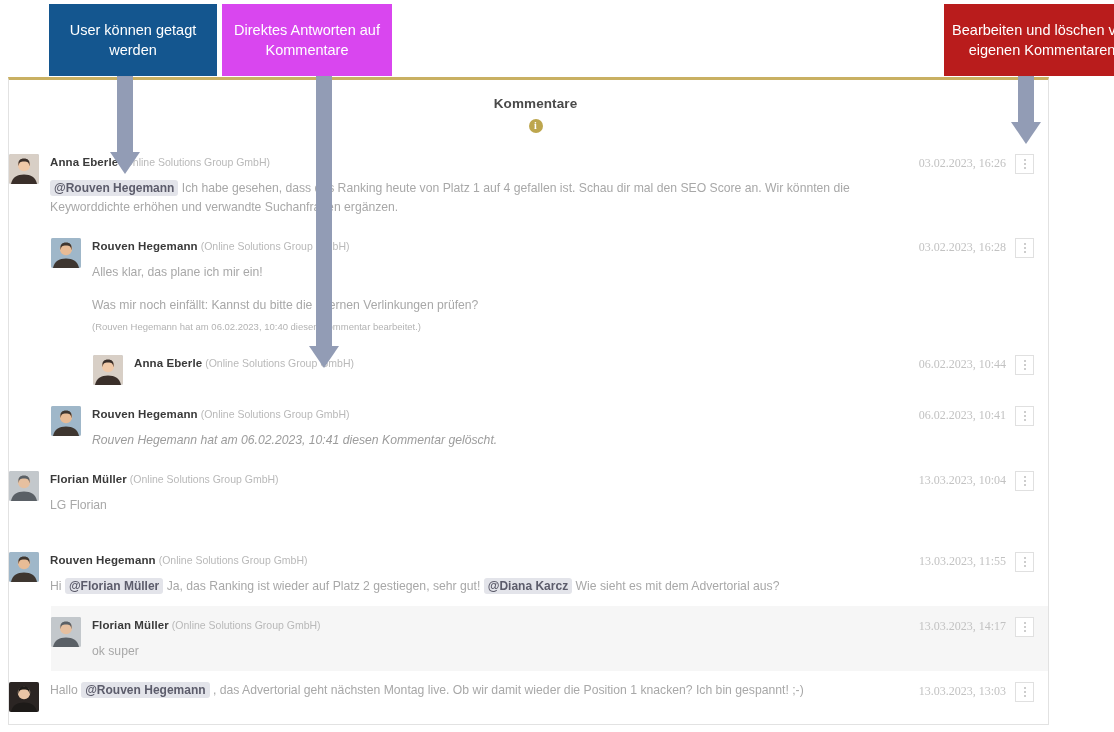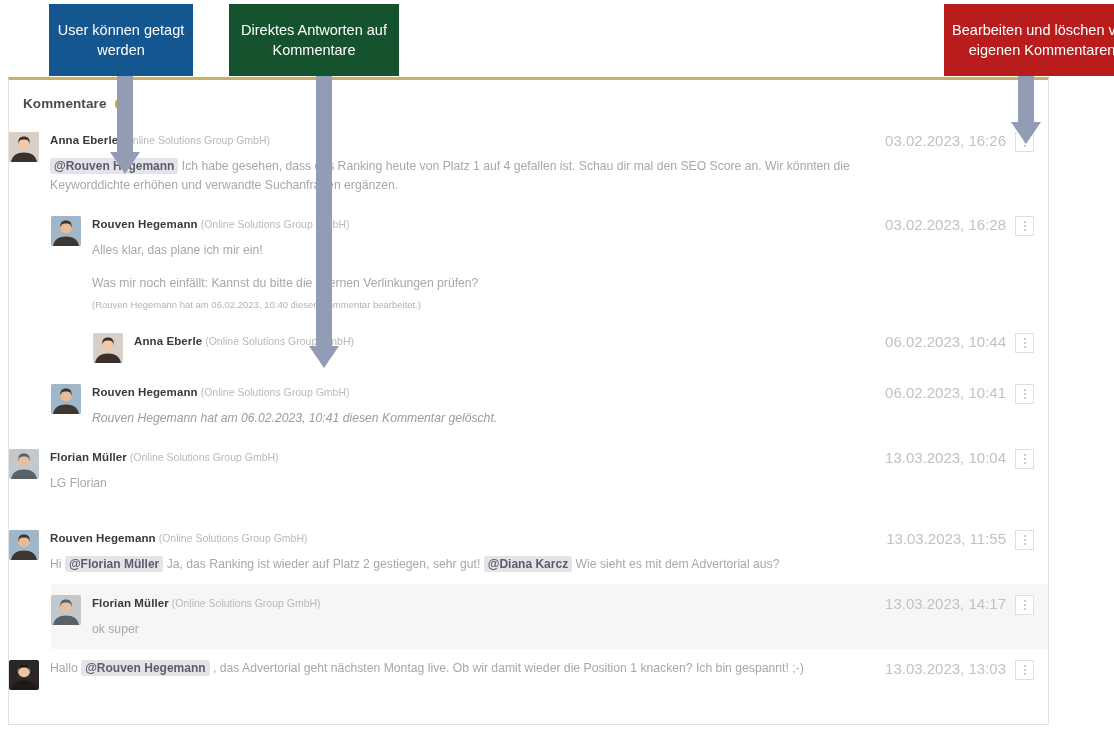--- a/index.html
+++ b/index.html
@@ -38,20 +38,21 @@
     background: #ffffff;
     border: 1px solid #e2e2e2;
     border-top: 3px solid #c9b062;
     z-index: 10;
   }
   .panel-head {
     display: flex;
     align-items: center;
     gap: 8px;
     padding: 16px 0 10px 14px;
+    flex-direction: column;
   }
   .panel-title {
     font-size: 13.5px;
     color: #4a4a4a;
     font-weight: 600;
     letter-spacing: .1px;
   }
   .info-icon {
     width: 14px; height: 14px;
     border-radius: 50%;
@@ -123,24 +124,25 @@
 
   .c-meta {
     flex: 0 0 auto;
     display: flex;
     align-items: flex-start;
     gap: 9px;
     padding-top: 1px;
     padding-right: 14px;
   }
   .c-time {
-    font-size: 15px;
+    font-size: 12px;
     color: #c2c2c2;
     line-height: 18px;
     white-space: nowrap;
+    font-family: Liberation Serif, serif;
   }
   .kebab {
     width: 19px; height: 20px;
     border: 1px solid #e0e0e0;
     background: #fff;
     display: flex;
     flex-direction: column;
     align-items: center;
     justify-content: center;
     gap: 2px;
@@ -155,28 +157,28 @@
 
   .indent-1 { margin-left: 42px; }
   .indent-2 { margin-left: 84px; }
 </style>
 </head>
 <body>
 
 <div id="root">
 
   <div id="annotations">
-      <div class="callout" style="left: 49px; top: 4px; width: 144px; height: 72px; background: rgb(20, 86, 143);">
+      <div class="callout" style="left: 49px; top: 4px; width: 168px; height: 72px; background: rgb(20, 86, 143);">
         <span>User können getagt werden</span>
       </div>
       <div class="arrow" style="left: 110px; top: 76px; width: 30px; height: 98px;"><svg width="30" height="98" viewBox="0 0 30 98">
           <rect x="7" y="0" width="16" height="76" fill="#929cb5"></rect>
           <polygon points="0,76 30,76 15,98" fill="#929cb5"></polygon>
         </svg></div>
-      <div class="callout" style="left: 229px; top: 4px; width: 170px; height: 72px; background: #14532d;">
+      <div class="callout" style="left: 222px; top: 4px; width: 170px; height: 72px; background: #d946ef;">
         <span>Direktes Antworten auf Kommentare</span>
       </div>
       <div class="arrow" style="left: 309px; top: 76px; width: 30px; height: 292px;"><svg width="30" height="292" viewBox="0 0 30 292">
           <rect x="7" y="0" width="16" height="270" fill="#929cb5"></rect>
           <polygon points="0,270 30,270 15,292" fill="#929cb5"></polygon>
         </svg></div>
       <div class="callout" style="left: 944px; top: 4px; width: 196px; height: 72px; background: #b91c1c;">
         <span>Bearbeiten und löschen von eigenen Kommentaren</span>
       </div>
       <div class="arrow" style="left: 1011px; top: 76px; width: 30px; height: 68px;"><svg width="30" height="68" viewBox="0 0 30 68">

